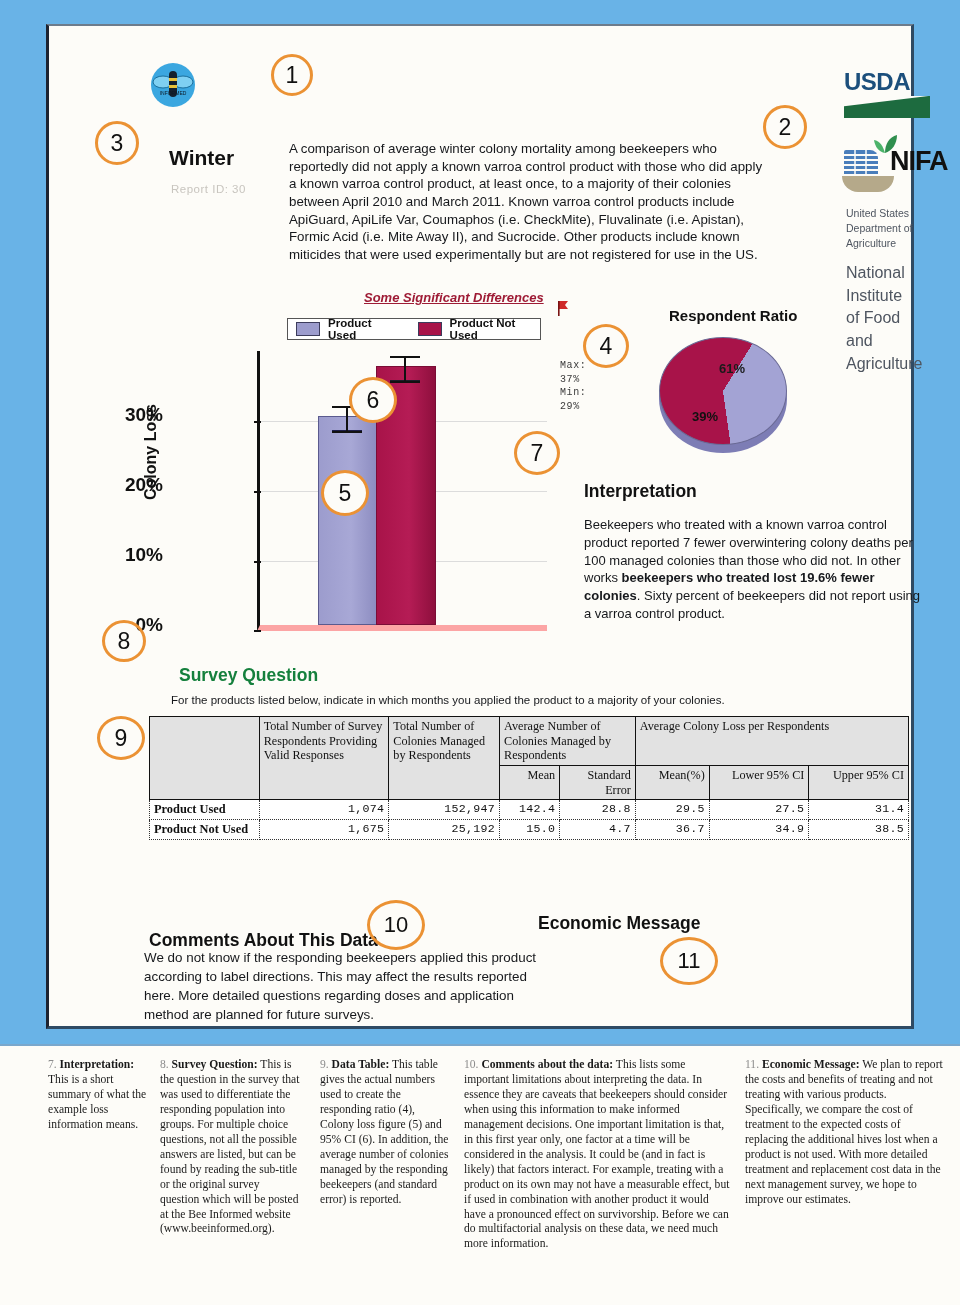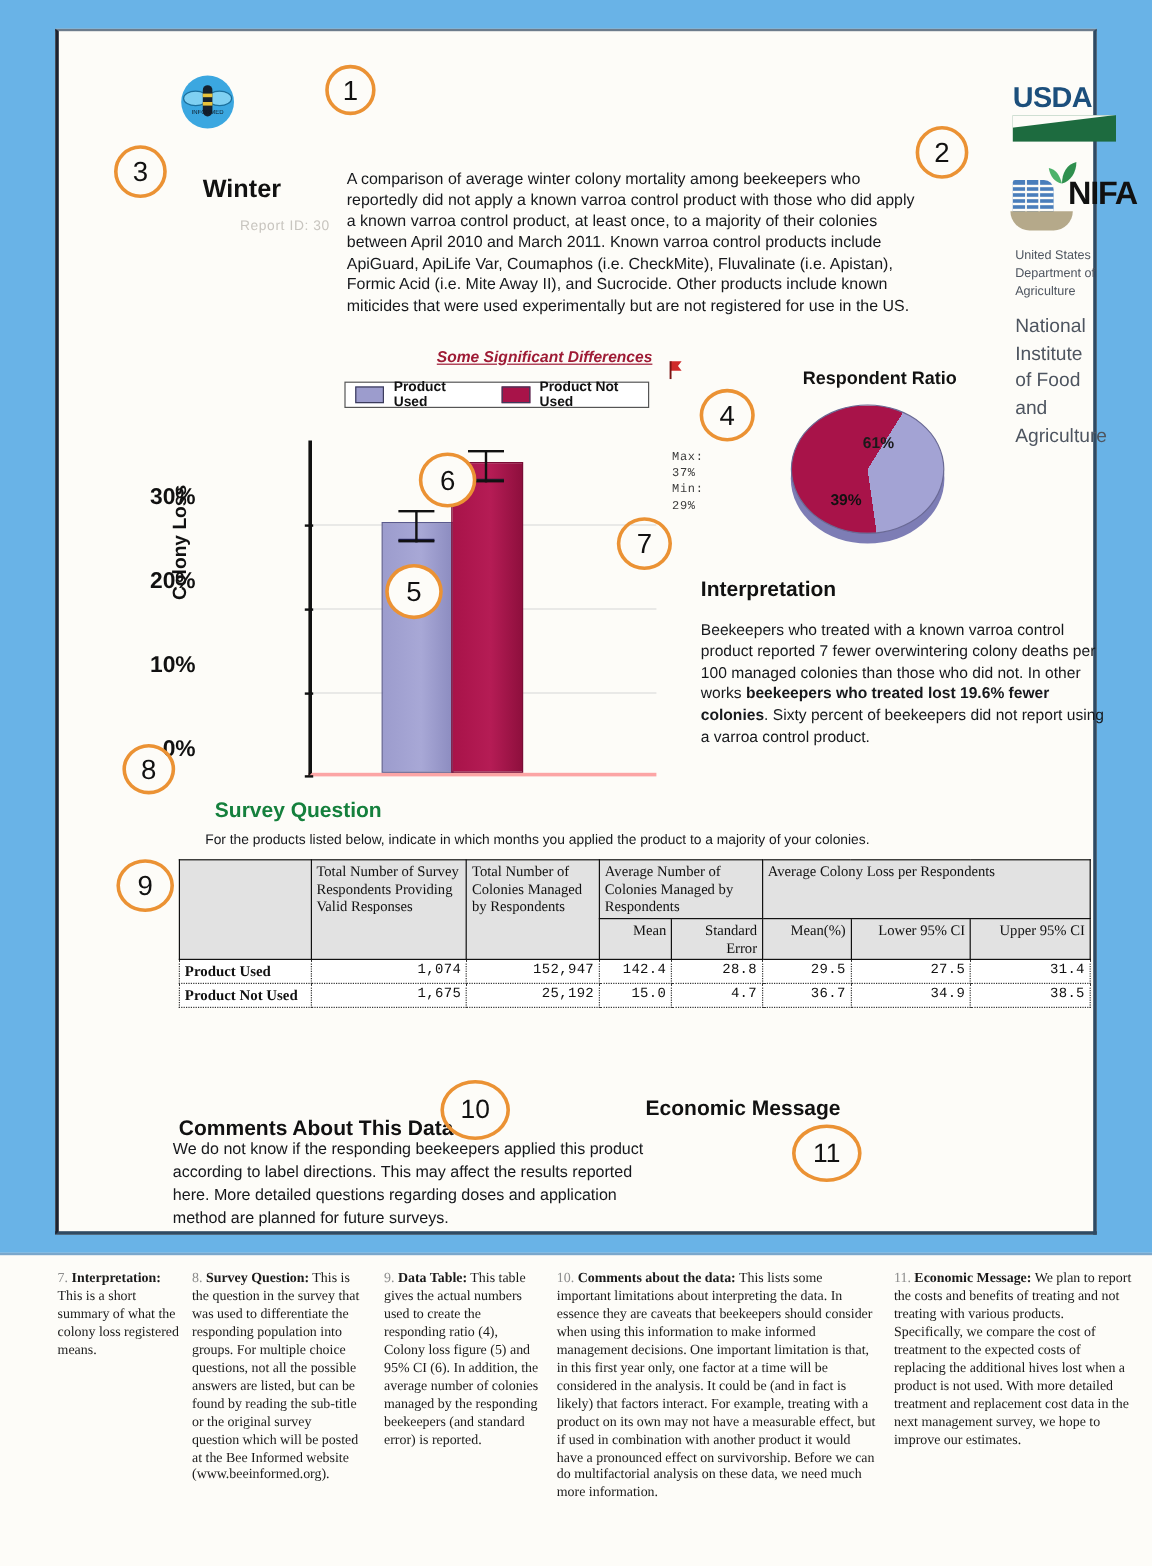--- a/index.html
+++ b/index.html
@@ -30,21 +30,21 @@
     font-weight:400;
     display:flex;align-items:center;justify-content:center;
     background:transparent;
     font-family:"Liberation Sans",sans-serif;
     z-index:40;
   }
   .callout.filled{background:#fdfcf8;}
   
   .bee-logo{position:absolute;left:147px;top:60px;width:46px;height:46px;}
   .winter{position:absolute;left:120px;top:120px;font-size:21px;font-weight:bold;color:#111;}
-  .reportid{position:absolute;left:122px;top:157px;font-size:11.5px;color:#c8c5bf;letter-spacing:.5px;margin-left:29px;}
+  .reportid{position:absolute;left:122px;top:157px;font-size:11.5px;color:#c8c5bf;letter-spacing:.5px;}
   .title{
     position:absolute;left:283px;top:68px;width:420px;
     font-size:27px;font-weight:bold;color:#111;
     text-decoration:underline;text-underline-offset:4px;
     white-space:nowrap;
   }
   .abstract{
     position:absolute;left:240px;top:114px;width:480px;
     font-size:13.3px;line-height:1.33;color:#16181c;font-weight:500;
   }
@@ -74,21 +74,21 @@
     display:flex;align-items:center;gap:8px;padding:0 8px;box-sizing:border-box;
   }
   .legend .sw{width:26px;height:12px;border:1px solid #3c3c5c;}
   .legend .lb{font-size:11.5px;font-weight:bold;color:#111;}
   .chart{position:absolute;left:120px;top:325px;width:400px;height:285px;}
   .axis-title{
     position:absolute;left:-78px;top:92px;width:120px;text-align:center;
     transform:rotate(-90deg);font-size:16px;font-weight:bold;color:#111;
   }
   .ytick{position:absolute;right:406px;width:70px;text-align:right;font-size:19px;font-weight:bold;color:#111;}
-  .plot{position:absolute;left:88px;top:16px;width:290px;height:280px;border-left:3px solid #111;border-bottom:3px solid #fca5a5;box-sizing:border-box;padding-left:24px;}
+  .plot{position:absolute;left:88px;top:0;width:290px;height:280px;border-left:3px solid #111;border-bottom:6px solid #fca5a5;box-sizing:border-box;padding-left:24px;}
   .grid{position:absolute;left:0;width:100%;height:1px;background:#dcdcdc;}
   .tickmark{position:absolute;left:-6px;width:7px;height:1.5px;background:#111;}
   .bar{position:absolute;bottom:0;width:58px;}
   .bar.used{left:58px;background:linear-gradient(90deg,#9c9ccd 0%,#a8a8d6 55%,#8c8cc0 100%);border:1px solid #5a5a8e;}
   .bar.notused{left:116px;background:linear-gradient(90deg,#a81349 0%,#b51c55 55%,#8e0f3d 100%);border:1px solid #7a0d36;}
   .errbar{position:absolute;width:30px;}
   .errbar .vline{position:absolute;left:14px;top:0;width:2px;background:#111;}
   .errbar .cap{position:absolute;left:0;width:30px;height:2px;background:#111;}
   .maxmin{position:absolute;left:300px;top:8px;font-size:10px;line-height:1.35;color:#3a3a3a;
     font-family:"Liberation Mono",monospace;letter-spacing:.6px;}
@@ -314,21 +314,21 @@
   <div class="callout" style="left:465px;top:405px;width:40px;height:38px;">7</div>
   <div class="callout" style="left:53px;top:594px;width:38px;height:36px;">8</div>
   <div class="callout" style="left:48px;top:690px;width:42px;height:38px;">9</div>
   <div class="callout" style="left:318px;top:874px;width:52px;height:44px;font-size:22px;">10</div>
   <div class="callout" style="left:611px;top:911px;width:52px;height:42px;font-size:22px;">11</div>
 </div>
 
 <div class="footer">
   <div class="fcol" style="left:48px;width:108px;">
     <span class="fnum">7.</span>
-    <b>Interpretation:</b><span> This is a short summary of what the colony loss registered means.</span>
+    <b>Interpretation:</b><span> This is a short summary of what the example loss information means.</span>
   </div>
   <div class="fcol" style="left:160px;width:140px;">
     <span class="fnum">8.</span>
     <b>Survey Question:</b><span> This is the question in the survey that was used to differentiate the responding population into groups.  For multiple choice questions, not all the possible answers are listed, but can be found by reading the sub-title or the original survey question which will be posted at the Bee Informed website (www.beeinformed.org).</span>
   </div>
   <div class="fcol" style="left:320px;width:132px;">
     <span class="fnum">9.</span>
     <b>Data Table:</b><span> This table gives the actual numbers used to create the responding ratio (4), Colony loss figure (5) and 95% CI (6). In addition, the average number of colonies managed by the responding beekeepers (and standard error) is reported.</span>
   </div>
   <div class="fcol" style="left:464px;width:268px;">

